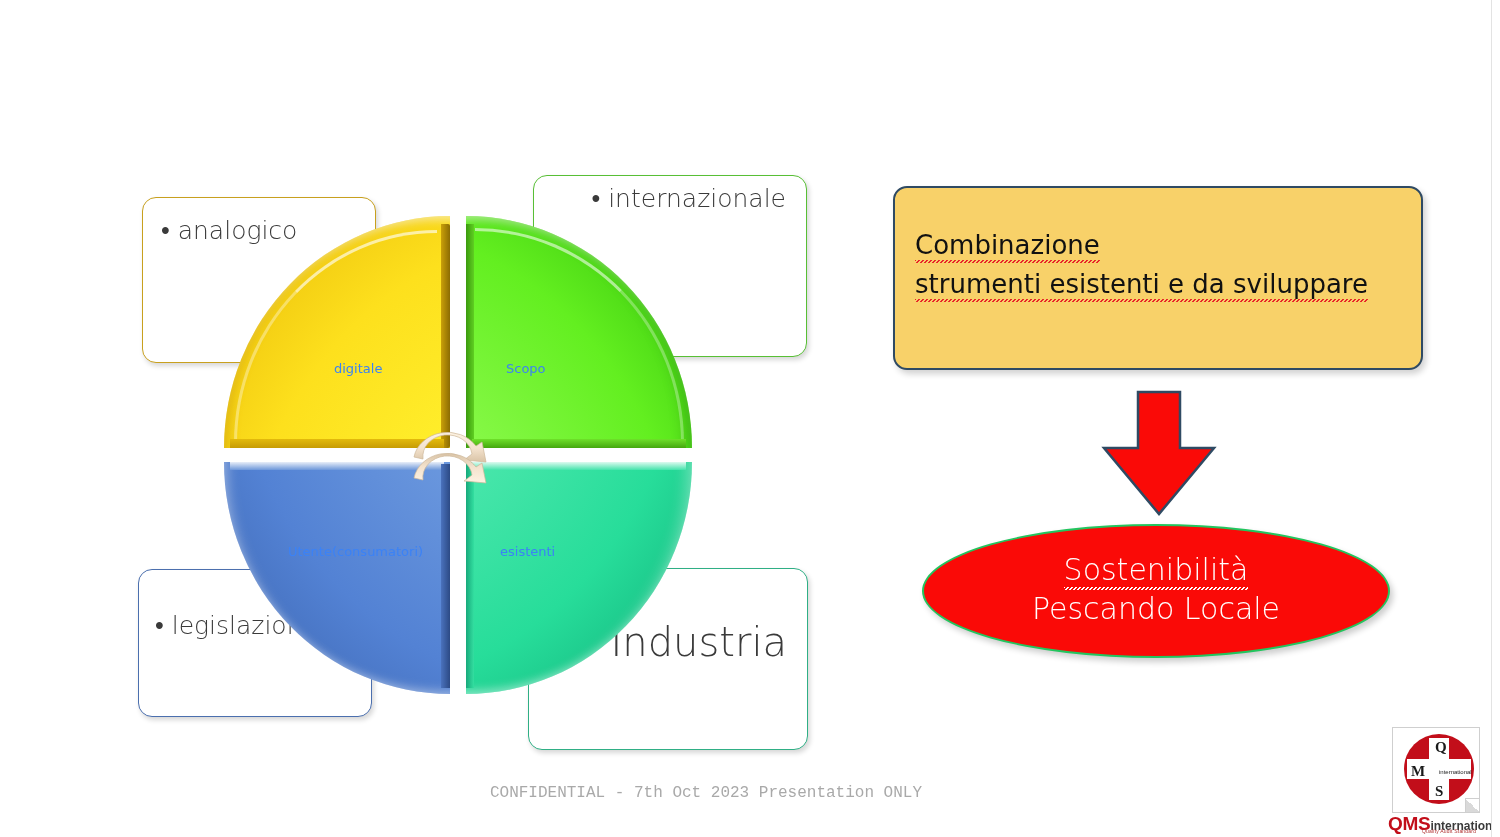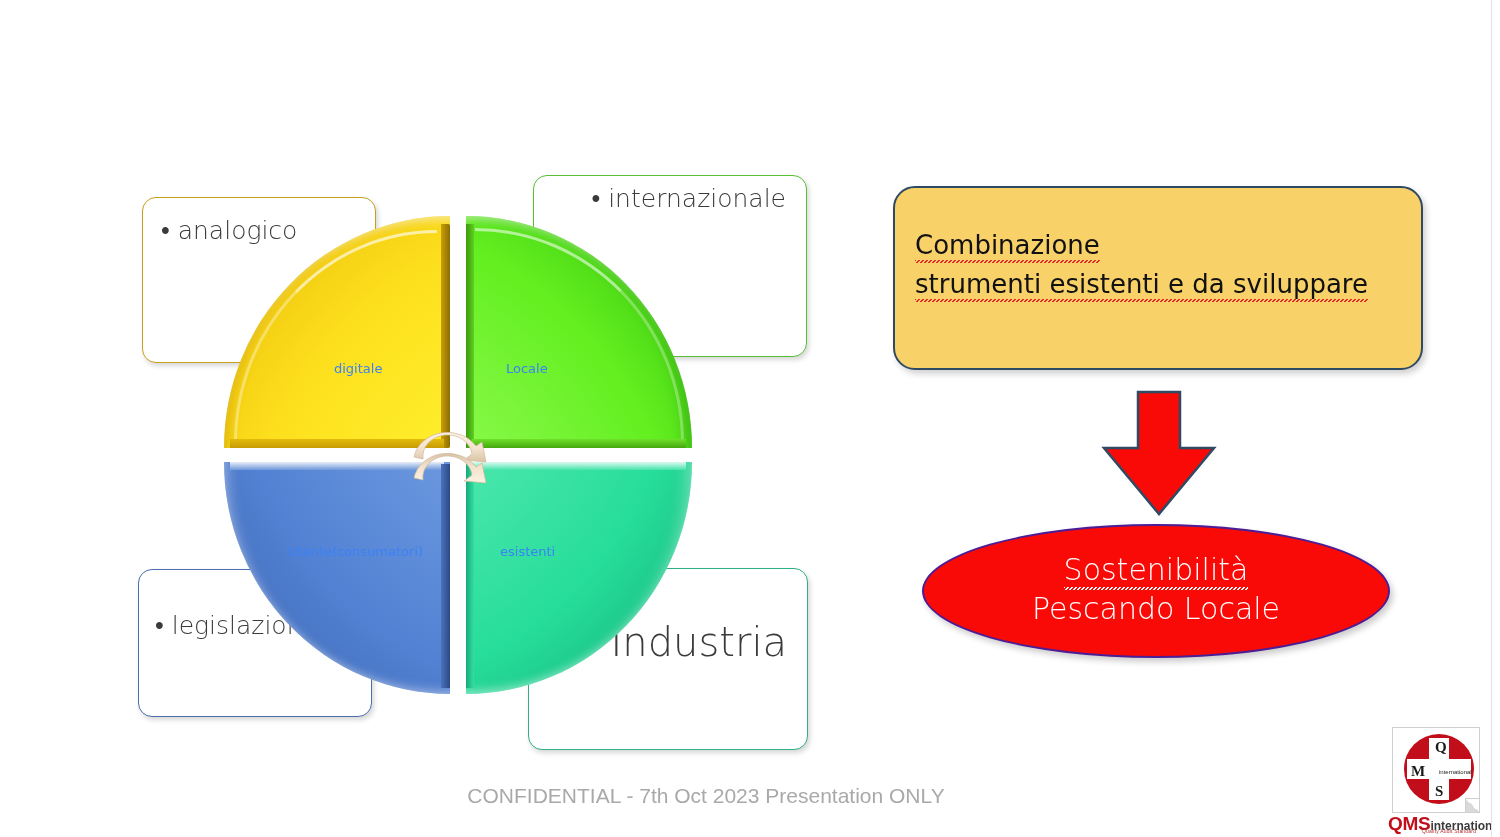--- a/index.html
+++ b/index.html
@@ -165,39 +165,39 @@
     font-size:13px;font-weight:400;color:#3b82f6;
     white-space:nowrap;
   }
   .arrows{position:absolute;left:178px;top:186px;width:116px;height:120px;}
 
   
   .ocard{
     position:absolute;left:893px;top:186px;width:526px;height:180px;
     background:#f8d169;
     border:2px solid #2f4a63;
-    border-radius:22px;
+    border-radius:14px;
     box-shadow:3px 4px 6px rgba(0,0,0,0.18);
   }
   .ocard .line{
     position:absolute;left:20px;
     font-family:"DejaVu Sans", sans-serif;
     font-size:26px;font-weight:400;color:#111;
     white-space:nowrap;
   }
   .ocard .l1{top:42px;}
   .ocard .l2{top:81px;}
   .ocard .l3{top:120px;}
 
   .arrow-down{position:absolute;left:1098px;top:390px;width:122px;height:128px;}
 
   .ellipse{
     position:absolute;left:922px;top:524px;width:464px;height:130px;
     background:#fa0a07;
-    border:2px solid #4c1d95;
+    border:2px solid #22c55e;
     border-radius:50%;
     box-shadow:3px 4px 6px rgba(0,0,0,0.2);
   }
   .ellipse .etext{
     position:absolute;left:0;right:0;text-align:center;
     font-family:"DejaVu Sans", sans-serif;
     font-weight:300;color:#ffffff;font-size:30px;
     white-space:nowrap;
   }
   .ellipse .e1{top:26px;}
@@ -207,22 +207,22 @@
       repeating-linear-gradient(135deg,
         #ffffff 0px,#ffffff 1.2px,
         rgba(0,0,0,0) 1.2px,rgba(0,0,0,0) 2.4px);
     background-repeat:repeat-x;background-size:4px 3px;
     background-position:left bottom;padding-bottom:3px;
   }
 
   
   .footer{
     position:absolute;left:0;top:784px;width:1412px;text-align:center;
-    font-family:Liberation Sans, sans-serif;
-    font-size:21px;font-weight:300;color:#a9a9a9;
+    font-family:Liberation Mono, monospace;
+    font-size:16px;font-weight:300;color:#a9a9a9;
   }
 
   
   .logo{position:absolute;left:1386px;top:727px;width:106px;height:110px;}
   .logo-card{
     position:absolute;left:6px;top:0;width:86px;height:84px;
     background:#fff;border:1px solid #cfcfcf;
   }
   .logo-circle{
     position:absolute;left:11px;top:6px;width:70px;height:70px;
@@ -300,21 +300,21 @@
       <div class="edge"></div>
     </div>
 
     <div class="quad" id="q-br">
       <div class="face"></div>
       <div class="topedge"></div>
       <div class="edge"></div>
     </div>
 
     <span class="qlabel" style="left:110px;top:145px;">digitale</span>
-    <span class="qlabel" style="left:282px;top:145px;">Locale</span>
+    <span class="qlabel" style="left:282px;top:145px;">Scopo</span>
     <span class="qlabel" style="left:64px;top:328px;">Utente(consumatori)</span>
     <span class="qlabel" style="left:276px;top:328px;">esistenti</span>
 
     <svg class="arrows" viewBox="0 0 116 120">
       <defs>
         <linearGradient id="ag" x1="0" y1="0" x2="0" y2="1">
           <stop offset="0%" stop-color="#fdf2e2"></stop>
           <stop offset="55%" stop-color="#f3e2cd"></stop>
           <stop offset="100%" stop-color="#d9c3a6"></stop>
         </linearGradient>

